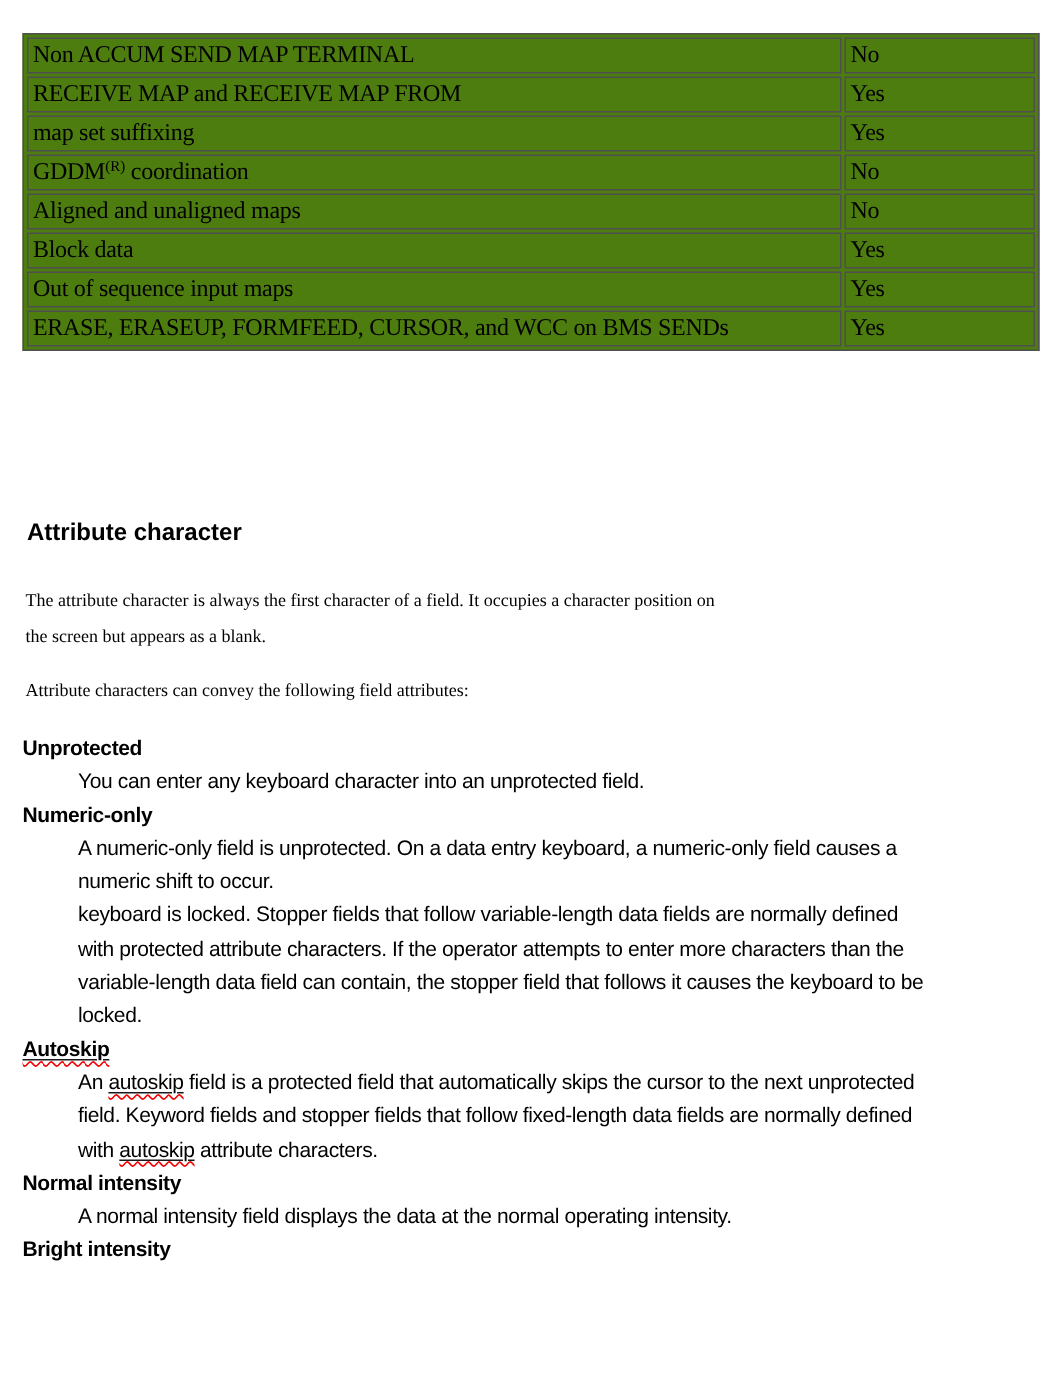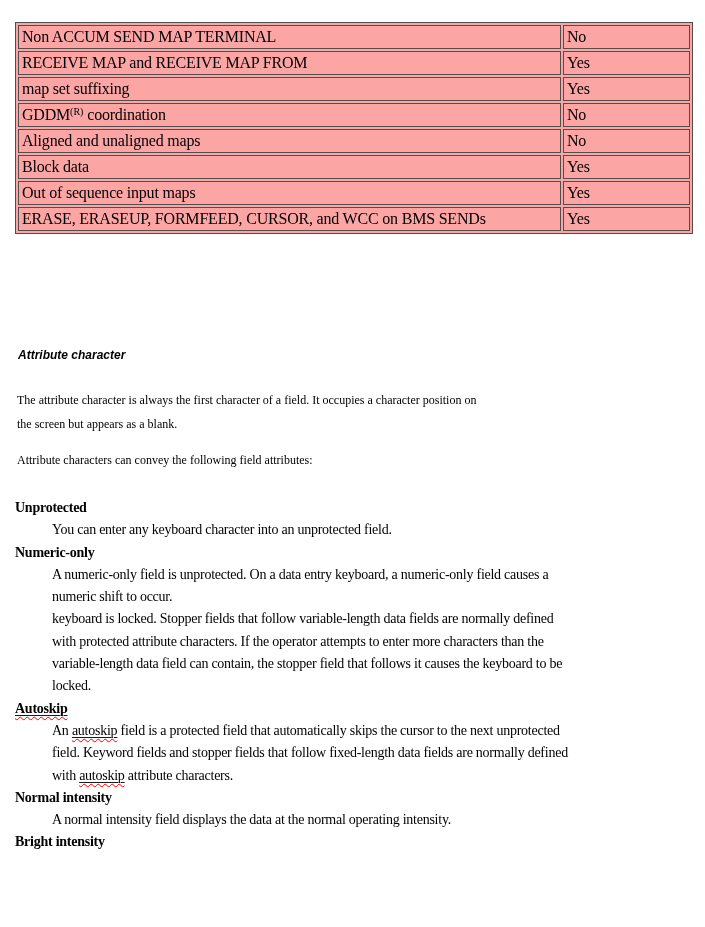--- a/index.html
+++ b/index.html
@@ -5,47 +5,47 @@
   html,body{margin:0;padding:0;}
   body{
     width:705px;height:927px;background:#ffffff;color:#000;
     font-family:"Liberation Serif",serif;overflow:hidden;position:relative;
   }
   
   table.features{
     border-collapse:separate;border-spacing:2px;
     border:1px solid #4f4f4f;
     margin:22px 0 0 15px;width:678px;table-layout:fixed;
-    background:#fca5a5;
+    background:#4d7c0f;
   }
   table.features td{
     border:1px solid #4f4f4f;
     font-size:16px;line-height:20px;letter-spacing:-0.2px;
     padding:1px 2px 1px 3px;white-space:nowrap;overflow:hidden;
     vertical-align:middle;
   }
   td.col-feature{width:536px;}
   td.col-supported{}
   sup.reg{font-size:10px;line-height:0;vertical-align:5px;letter-spacing:0;}
   
   .section-heading{
     font-family:"Liberation Sans",sans-serif;
-    font-weight:bold;font-style:italic;
-    font-size:12px;line-height:19px;
+    font-weight:bold;
+    font-size:16px;line-height:19px;
     margin:112px 0 0 18px;
   }
   
   .para{margin-left:17px;font-size:12px;line-height:24px;}
   .para-1{margin-top:23px;}
   .para-2{margin-top:12px;}
   .pline{white-space:nowrap;}
   
   .deflist{
-    margin:25px 0 0 15px;
-    font-family:Liberation Serif, serif;
+    margin:15px 0 0 15px;
+    font-family:Liberation Sans, sans-serif;
     font-size:14px;line-height:22.3px;letter-spacing:-0.25px;
   }
   .term{font-weight:bold;white-space:nowrap;}
   .defline{margin-left:37px;white-space:nowrap;}
   
   .wavy{
     text-decoration-line:underline;
     text-decoration-style:wavy;
     text-decoration-color:#f20000;
     text-decoration-thickness:1px;

